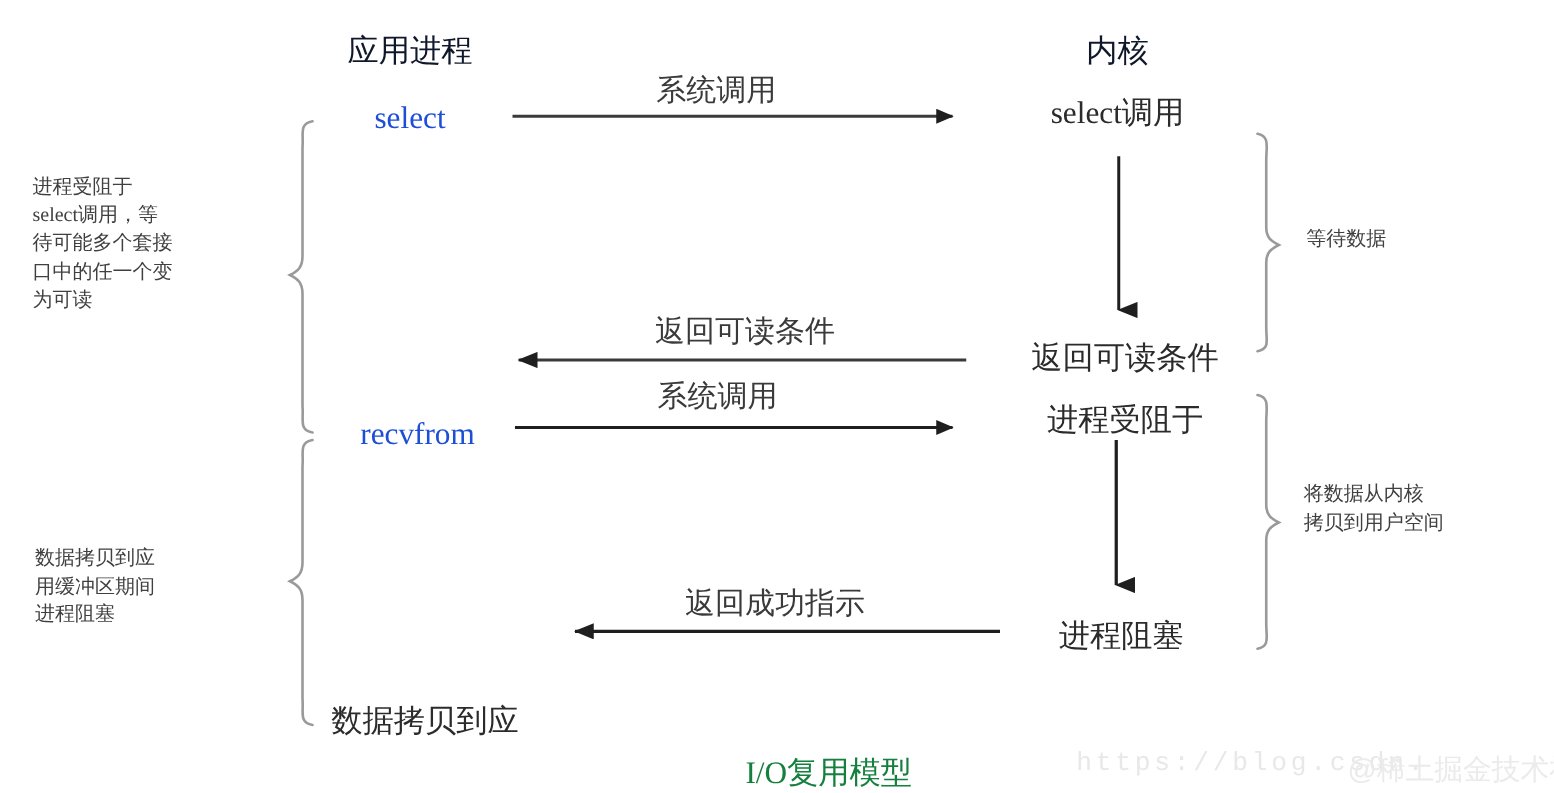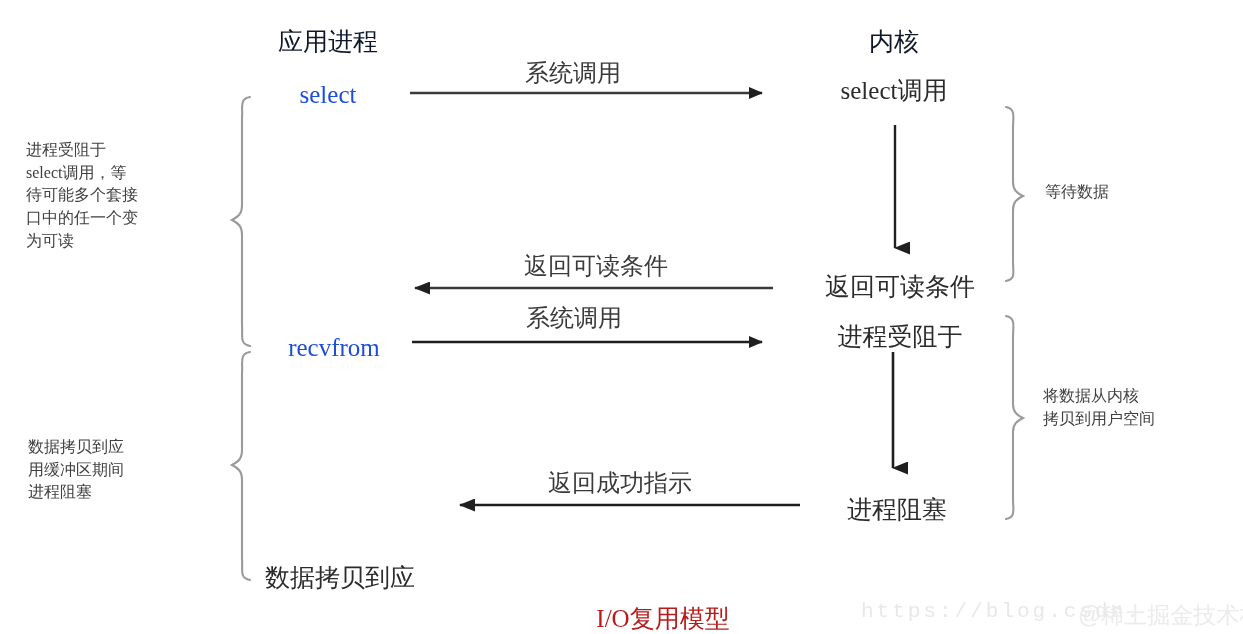--- a/index.html
+++ b/index.html
@@ -46,21 +46,21 @@
     font-size: 24px;
     color: #3a3a3a;
   }
   .sidetext {
     font-size: 16px;
     color: #404040;
     line-height: 1.42;
   }
   .title {
     font-size: 25px;
-    color: #b91c1c;
+    color: #15803d;
   }
   .wm-url {
     position: absolute;
     font-family: "Liberation Mono", "DejaVu Sans Mono", monospace;
     font-size: 21px;
     letter-spacing: 3px;
     color: #e8e8e8;
     white-space: pre;
   }
   .wm-tag {

